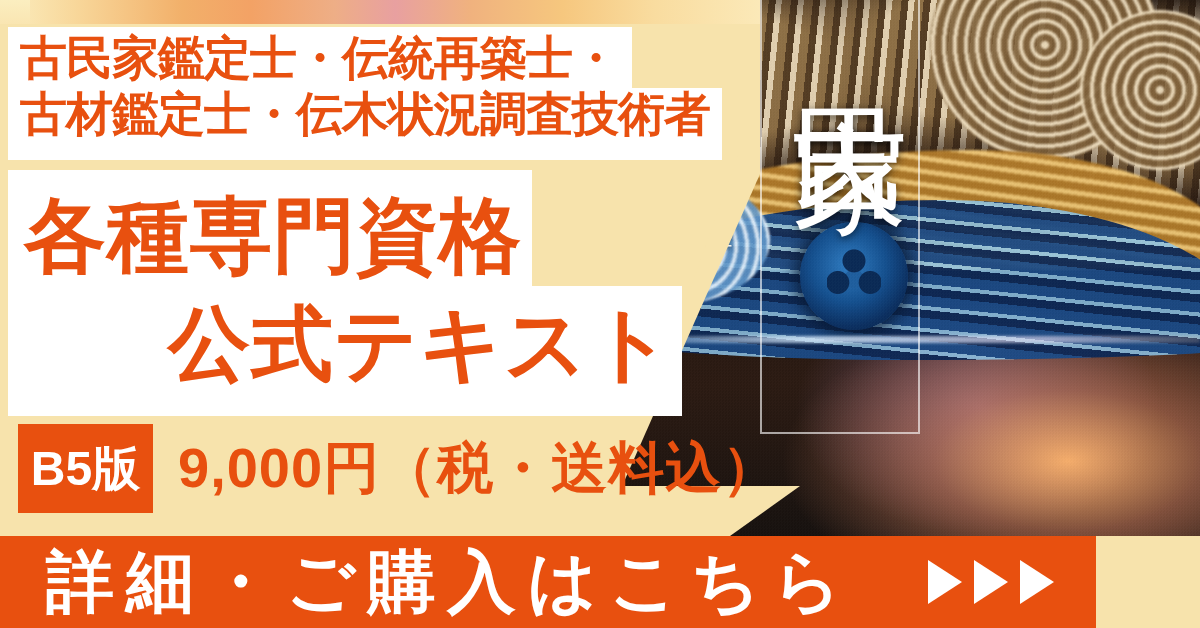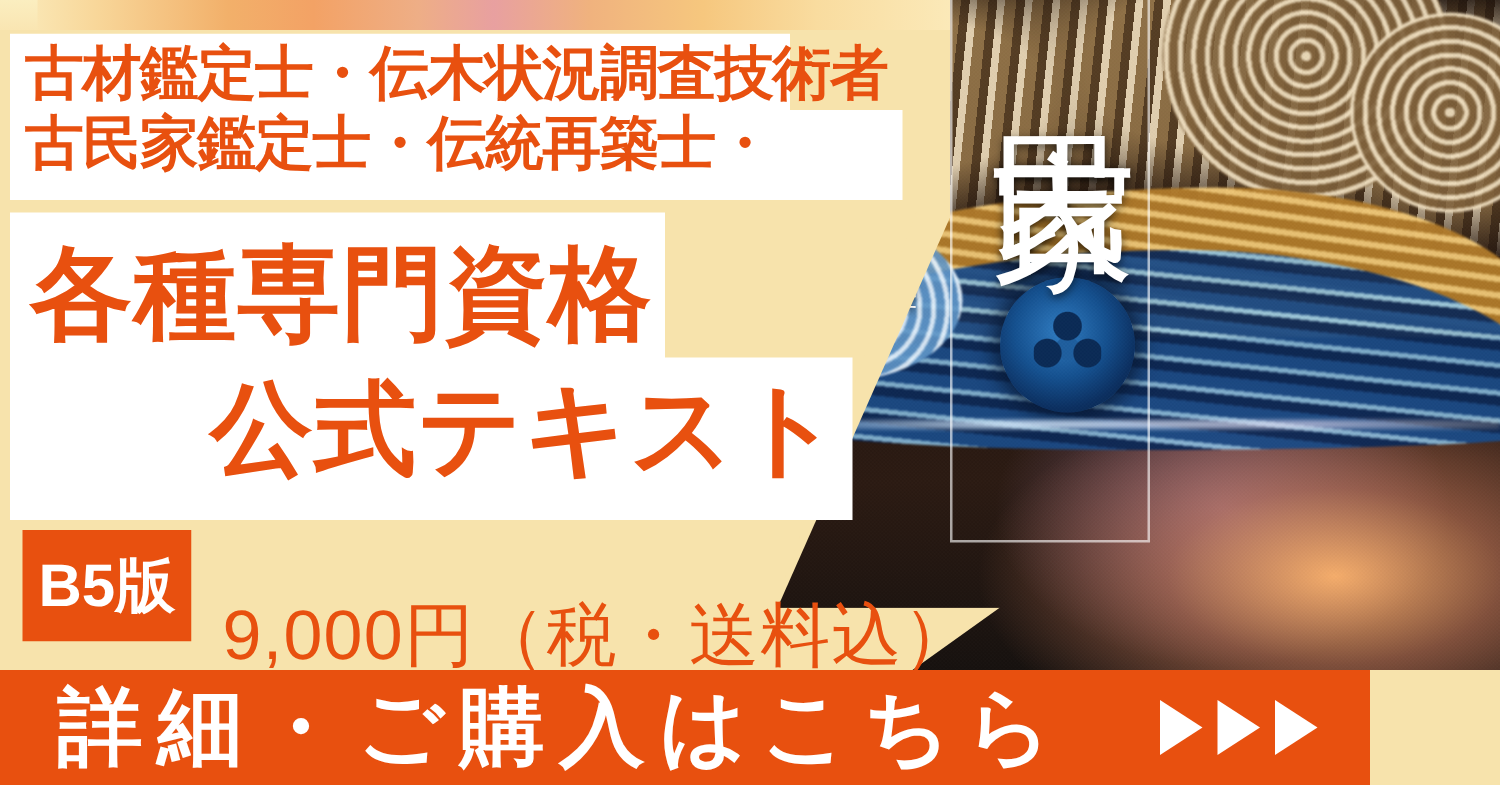--- a/index.html
+++ b/index.html
@@ -195,22 +195,22 @@
   .badge{
     position:absolute;left:18px;top:424px;width:135px;height:89px;
     background:#E8500F;
   }
   .badge span{
     position:absolute;left:0;right:0;top:50%;transform:translateY(-50%);
     text-align:center;color:#fff;font-size:48px;font-weight:700;letter-spacing:0;
   }
   .price{
     position:absolute;left:178px;top:429px;
-    font-size:56px;line-height:78px;font-weight:400;
-    color:#E8500F;letter-spacing:1px;white-space:nowrap;margin-top:40px;
+    font-size:56px;line-height:78px;font-weight:700;
+    color:#E8500F;letter-spacing:1px;white-space:nowrap;
   }
 
   
   .cta{
     position:absolute;left:0;top:536px;width:1096px;height:92px;
     background:#E8500F;
   }
   .cta-label{
     position:absolute;left:46px;top:50%;transform:translateY(-50%);
     color:#ffffff;font-size:68px;font-weight:700;letter-spacing:12px;
@@ -253,22 +253,22 @@
 
   <div class="warm-top"></div>
   <div class="warm-left"></div>
   <div class="cream-field"></div>
   <div class="cream-wedge"></div>
   <div class="cream-bottom"></div>
 
   <div class="panel panel-quals"></div>
   <div class="panel panel-quals-ext"></div>
   <div class="quals-text">
+    <div>古民家鑑定士・伝統再築士・</div>
     <div>古材鑑定士・伝木状況調査技術者</div>
-    <div>古民家鑑定士・伝統再築士・</div>
   </div>
 
   <div class="panel panel-main-a"></div>
   <div class="panel panel-main-b"></div>
   <div class="main-l1">各種専門資格</div>
   <div class="main-l2">公式テキスト</div>
 
   <div class="badge">
     <span>B5版</span>
   </div>

